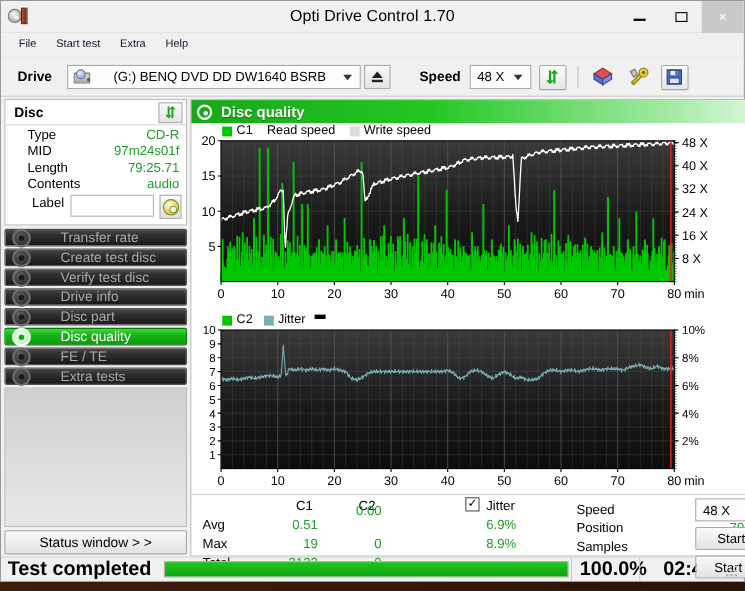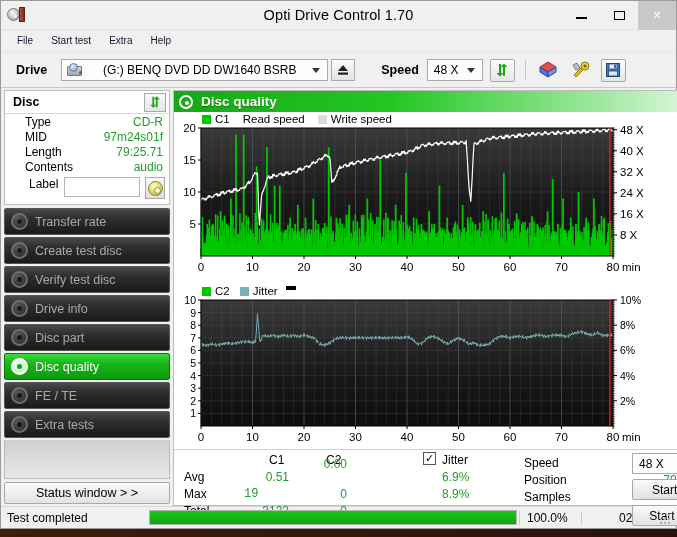--- a/index.html
+++ b/index.html
@@ -171,24 +171,24 @@
   .cdicon {
     width:15px;height:15px;border-radius:50%;
     background: radial-gradient(circle at 38% 32%, #fdfbe0 0%, #e8e07a 40%, #bfae3a 100%);
     border:1px solid #8d8326; position:relative;
   }
   .cdicon::after{content:"";position:absolute;left:5px;top:5px;width:5px;height:5px;border-radius:50%;background:#f4f4ec;border:1px solid #9c9430;}
 
   
   #nav { margin-top:3px; display:flex; flex-direction:column; gap:2px; }
   .navbtn {
-    height:27px; display:flex; align-items:center;
+    height:16px; display:flex; align-items:center;
     background: linear-gradient(180deg,#4a4a4a 0%,#2f2f2f 35%,#1a1a1a 100%);
     border:1px solid #555; border-radius:2px;
-    color:#a9a9a9; font-size:12.5px; padding-left:6px;
+    color:#a9a9a9; font-size:12.5px; padding-left:6px;gap:20px;
   }
   .navbtn.active {
     background: linear-gradient(180deg,#3ddb3d 0%,#17b417 40%,#0d9b0d 100%);
     border:1px solid #0a7a0a; color:#fff;
   }
   .navico { width:17px;height:17px; margin-right:7px; flex:none; position:relative; }
   .navico .r {
     position:absolute; inset:0; border-radius:50%;
     border:2px solid #6f6f6f;
     background: radial-gradient(circle at 36% 30%, #5b5b5b, #262626);
@@ -231,21 +231,22 @@
     display:flex;align-items:center;justify-content:center; font-size:12px;
   }
   #mode-select {
     width:84px;height:21px;background:#fdfdfd;border:1px solid #aaa;
     display:flex;align-items:center;font-size:12px;padding-left:6px;
   }
   
   #statusbar {
     height:22px; flex:none; display:flex; align-items:center;
     background:#f0f0f0; border-top:1px solid #d6d6d6;
-    font-size:12px;
+    font-size:18px;
+    font-weight:bold;
   }
   #status-text { width:146px; padding-left:6px; }
   #progress-outer {
     flex:1; height:15px; margin:0 2px;
     background:#fff; border:1px solid #b4b4b4; position:relative;
   }
   #progress-fill { height:100%; background:linear-gradient(180deg,#22c322,#0ea60e); }
   #pct { width:62px; text-align:left; padding-left:7px; border-left:1px solid #ccc; }
   #elapsed { width:78px; text-align:right; padding-right:10px; border-left:1px solid #ccc; }
   #grip { width:14px; height:14px; margin-right:3px; position:relative; }
@@ -1536,21 +1537,21 @@
       <div id="stats">
         <div class="col" style="width:245px; position:relative;">
           <div style="position:absolute;left:95px;top:0;">C1</div>
           <div style="position:absolute;left:152px;top:0;">C2</div>
 
           <div style="position:absolute;left:10px;top:17px;">Avg</div>
           <div style="position:absolute;left:70px;top:17px;width:45px;text-align:right;" class="statval">0.51</div>
           <div style="position:absolute;left:128px;top:4px;width:45px;text-align:right;" class="statval">0.00</div>
 
           <div style="position:absolute;left:10px;top:34px;">Max</div>
-          <div style="position:absolute;left:70px;top:34px;width:45px;font-family:Liberation Mono, monospace;" class="statval">19</div>
+          <div style="position:absolute;left:70px;top:34px;width:45px;text-align:right;" class="statval">19</div>
           <div style="position:absolute;left:128px;top:34px;width:45px;text-align:right;" class="statval">0</div>
 
           <div style="position:absolute;left:10px;top:51px;">Total</div>
           <div style="position:absolute;left:70px;top:51px;width:45px;text-align:right;" class="statval">3122</div>
           <div style="position:absolute;left:128px;top:51px;width:45px;text-align:right;" class="statval">0</div>
         </div>
 
         <div class="col" style="width:105px; position:relative;">
           <div style="position:absolute;left:4px;top:-1px;width:13px;height:13px;background:#fff;border:1px solid #555;display:flex;align-items:center;justify-content:center;font-size:11px;line-height:1;">
               <span id="jchk">✓</span>

